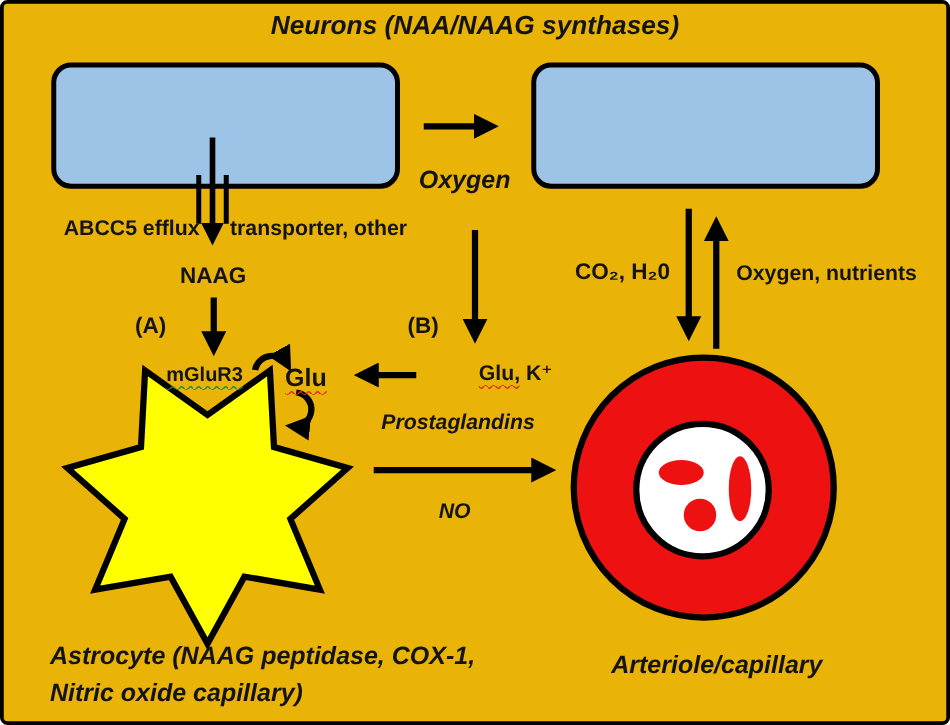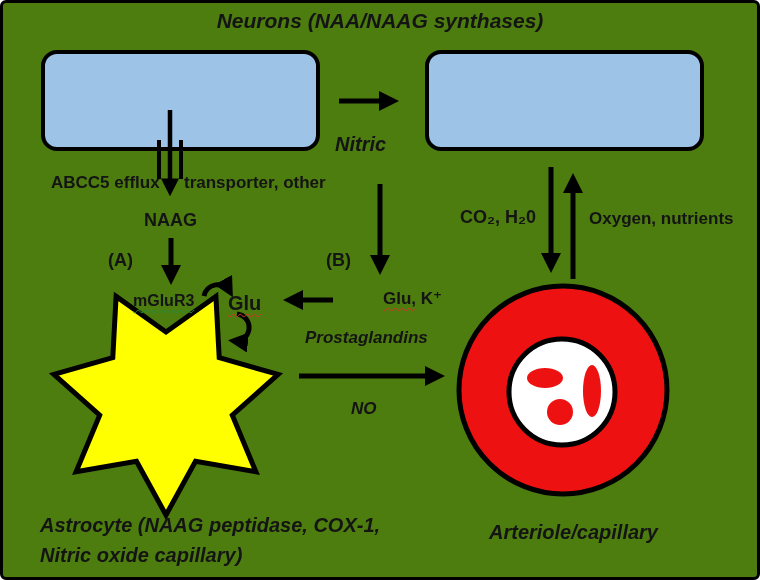--- a/index.html
+++ b/index.html
@@ -1,17 +1,17 @@
 <!DOCTYPE html>
 <html style="--neuron_fill: #9DC3E6; --astrocyte_fill: #FFFF00; --vessel_fill: #EE1111; --outline: #000000; --spell_red: #D93025; --grammar_green: #1E8E3E;"><head>
 <meta charset="utf-8">
 <style>
   html,body{margin:0;padding:0;background:#fff;}
   .canvas{
-    position:relative;width:760px;height:580px;background:#4d7c0f;
+    position:relative;width:760px;height:580px;background:#eab308;
     border:3px solid #000;border-radius:6px;box-sizing:border-box;overflow:hidden;
     font-family:"Liberation Sans","DejaVu Sans",sans-serif;
   }
   .layer{position:absolute;left:0;top:0;width:760px;height:580px;}
   .neuron{position:absolute;border:4px solid #000;border-radius:16px;width:279px;height:101px;box-sizing:border-box;background:#9DC3E6;}
   .neuron-left{left:38px;top:47px;}
   .neuron-right{left:422px;top:47px;}
   .label{position:absolute;font-weight:bold;color:#141414;white-space:nowrap;line-height:1.1;}
   .italic{font-style:italic;}
   .wavy-red{text-decoration:underline;text-decoration-style:wavy;text-decoration-color:var(--spell_red,#D93025);text-decoration-thickness:1px;text-underline-offset:3px;}
@@ -73,21 +73,21 @@
     <line x1="570" y1="276" x2="570" y2="176" stroke="#000" stroke-width="5" marker-end="url(#ah)"></line>
 
     <circle cx="560" cy="387" r="104" fill="#EE1111" stroke="#000" stroke-width="5"></circle>
     <circle cx="559" cy="389" r="53" fill="#ffffff" stroke="#000" stroke-width="5"></circle>
     <ellipse cx="542" cy="375" rx="18" ry="10" fill="#EE1111"></ellipse>
     <ellipse cx="589" cy="388" rx="9" ry="26" fill="#EE1111"></ellipse>
     <circle cx="557" cy="409" r="13" fill="#EE1111"></circle>
   </svg>
 
   <div class="label italic" id="lbl-title">Neurons (NAA/NAAG synthases)</div>
-  <div class="label italic" id="lbl-synapse">Nitric</div>
+  <div class="label italic" id="lbl-synapse">Oxygen</div>
   <div class="label" id="lbl-efflux-left">ABCC5 efflux</div>
   <div class="label" id="lbl-efflux-right">transporter, other</div>
   <div class="label" id="lbl-naag">NAAG</div>
   <div class="label" id="lbl-path-a">(A)</div>
   <div class="label" id="lbl-path-b">(B)</div>
   <div class="label wavy-green" id="lbl-mglur3">mGluR3</div>
   <div class="label wavy-red" id="lbl-glu">Glu</div>
   <div class="label" id="lbl-glu-k"><span class="wavy-red">Glu,</span><span> K⁺</span></div>
   <div class="label italic" id="lbl-prostaglandins">Prostaglandins</div>
   <div class="label italic" id="lbl-no">NO</div>

